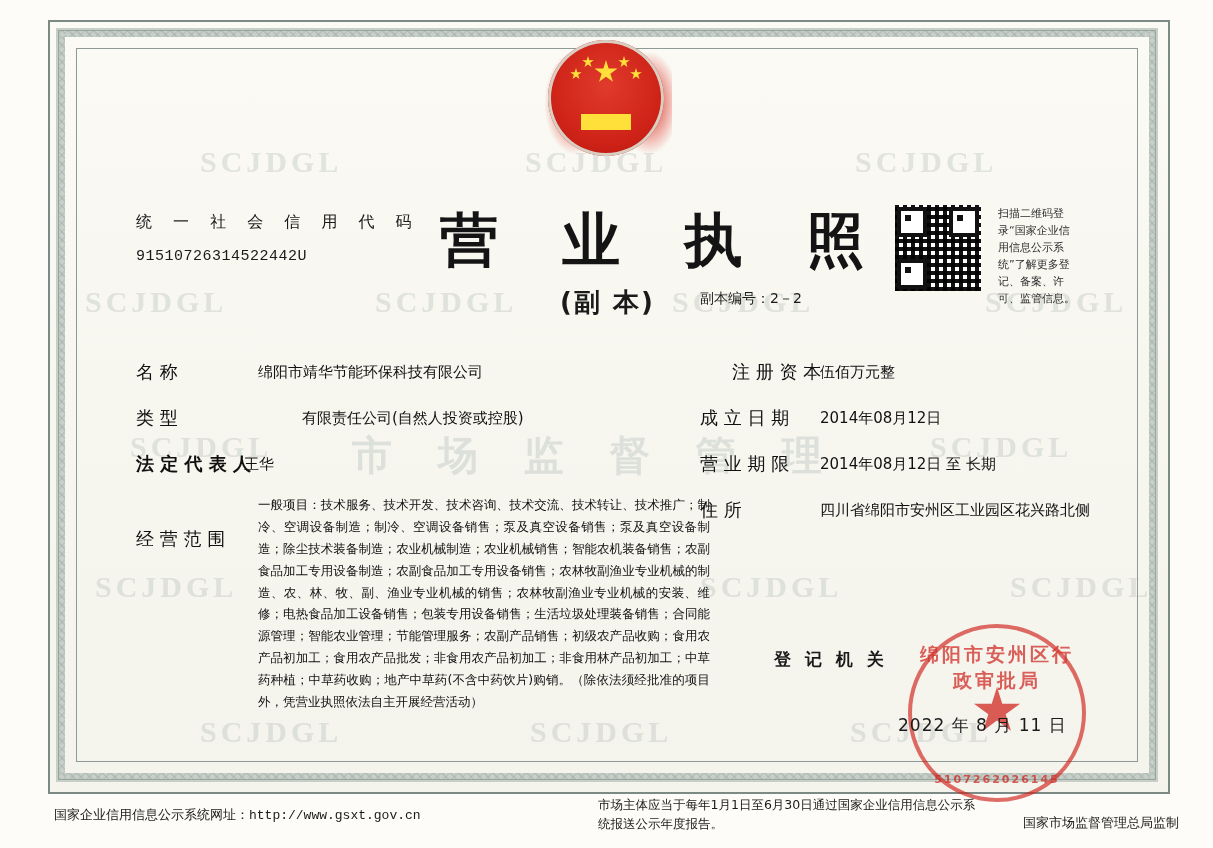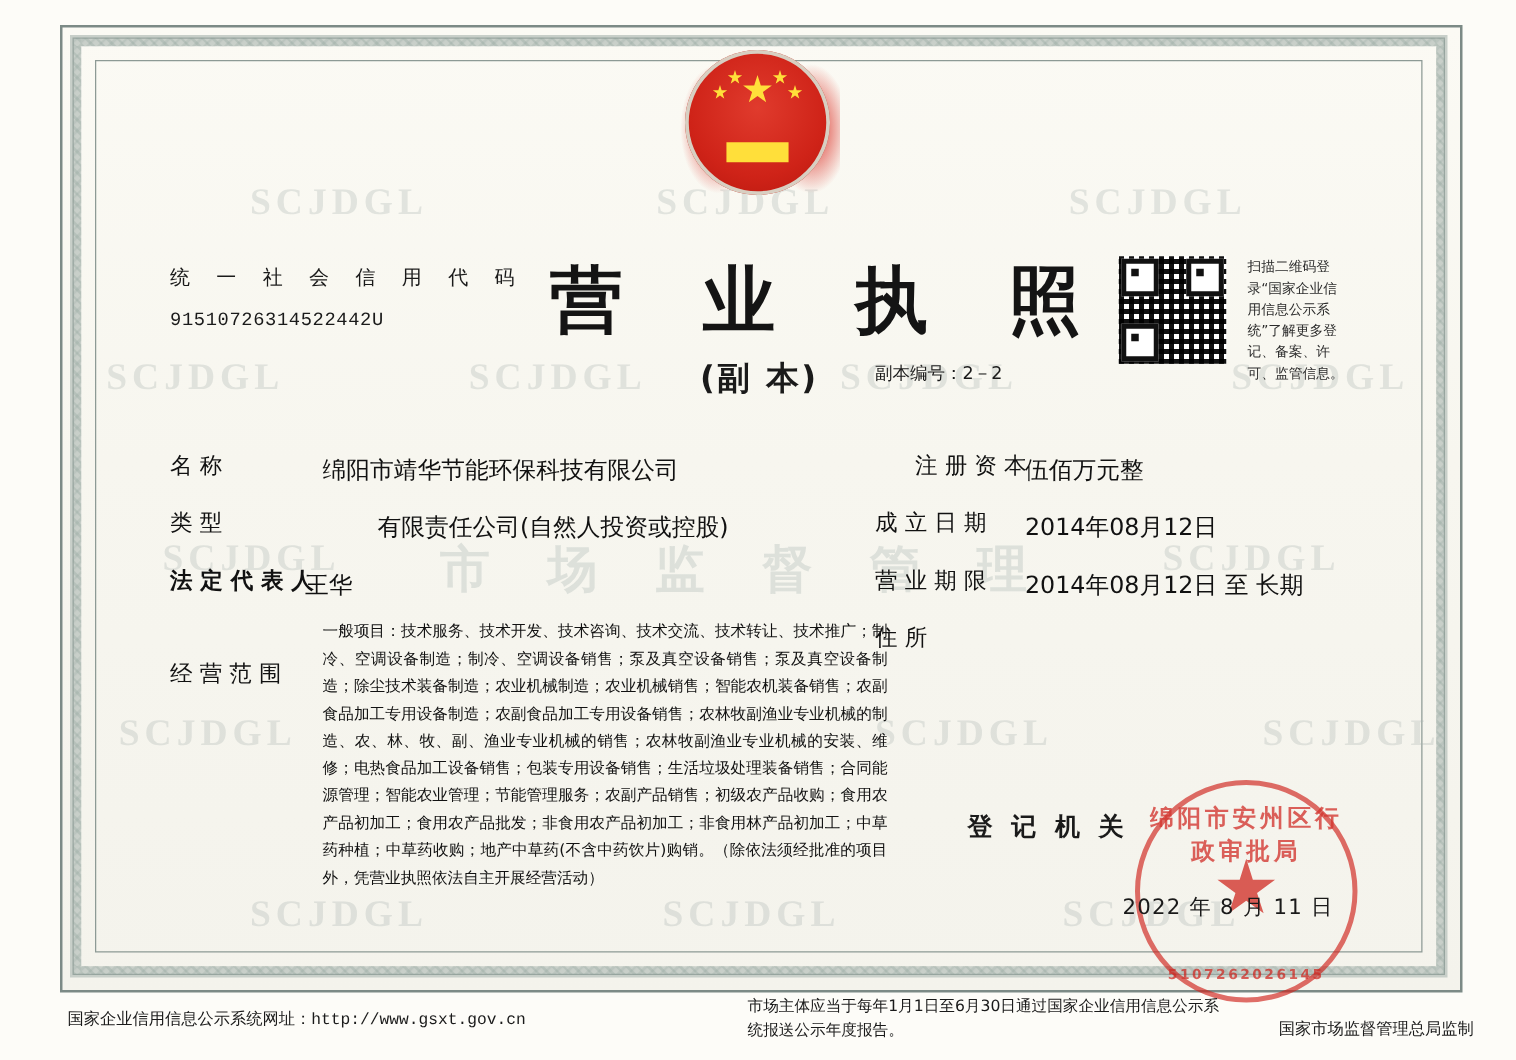--- a/index.html
+++ b/index.html
@@ -211,41 +211,41 @@
   .field-label {
     position: absolute;
     font-size: 18px;
     font-family: "DejaVu Sans", sans-serif;
     color: #111;
     white-space: nowrap;
   }
   .field-label.bold { font-weight: bold; }
   .field-value {
     position: absolute;
-    font-size: 19px;
+    font-size: 15px;
     font-family: "DejaVu Sans", sans-serif;
     color: #111;
     white-space: nowrap;
   }
   .scope-text {
     position: absolute;
     left: 258px; top: 494px;
     width: 452px;
     font-size: 12.5px;
     line-height: 1.75;
     text-align: justify;
     font-family: "DejaVu Sans", sans-serif;
     color: #111;
   }
 
   
   .registry-label {
     position: absolute;
     left: 774px; top: 648px;
-    font-size: 20px;
+    font-size: 17px;
     font-weight: bold;
     letter-spacing: 4px;
     font-family: "DejaVu Sans", sans-serif;
   }
   .date-line {
     position: absolute;
     left: 898px; top: 714px;
     font-size: 17px;
     font-family: "DejaVu Sans", sans-serif;
     letter-spacing: 1px;
@@ -372,20 +372,21 @@
   <div class="field-label" style="left:700px; top:360px;margin-left:32px;">注 册 资 本</div>
   <div class="field-value" style="left:820px; top:363px;">伍佰万元整</div>
 
   <div class="field-label" style="left:700px; top:406px;">成 立 日 期</div>
   <div class="field-value" style="left:820px; top:409px;">2014年08月12日</div>
 
   <div class="field-label" style="left:700px; top:452px;">营 业 期 限</div>
   <div class="field-value" style="left:820px; top:455px;">2014年08月12日 至 长期</div>
 
   <div class="field-label" style="left:700px; top:498px;">住          所</div>
+  <div class="field-value" style="left:820px; top:501px;">四川省绵阳市安州区工业园区花兴路北侧</div>
 
   <div class="registry-label">登 记 机 关</div>
 
   <div class="seal">
     <div class="top-text">绵阳市安州区行政审批局</div>
     <div class="star"></div>
     <div class="bottom-text">5107262026145</div>
   </div>
 
   <div class="date-line">

